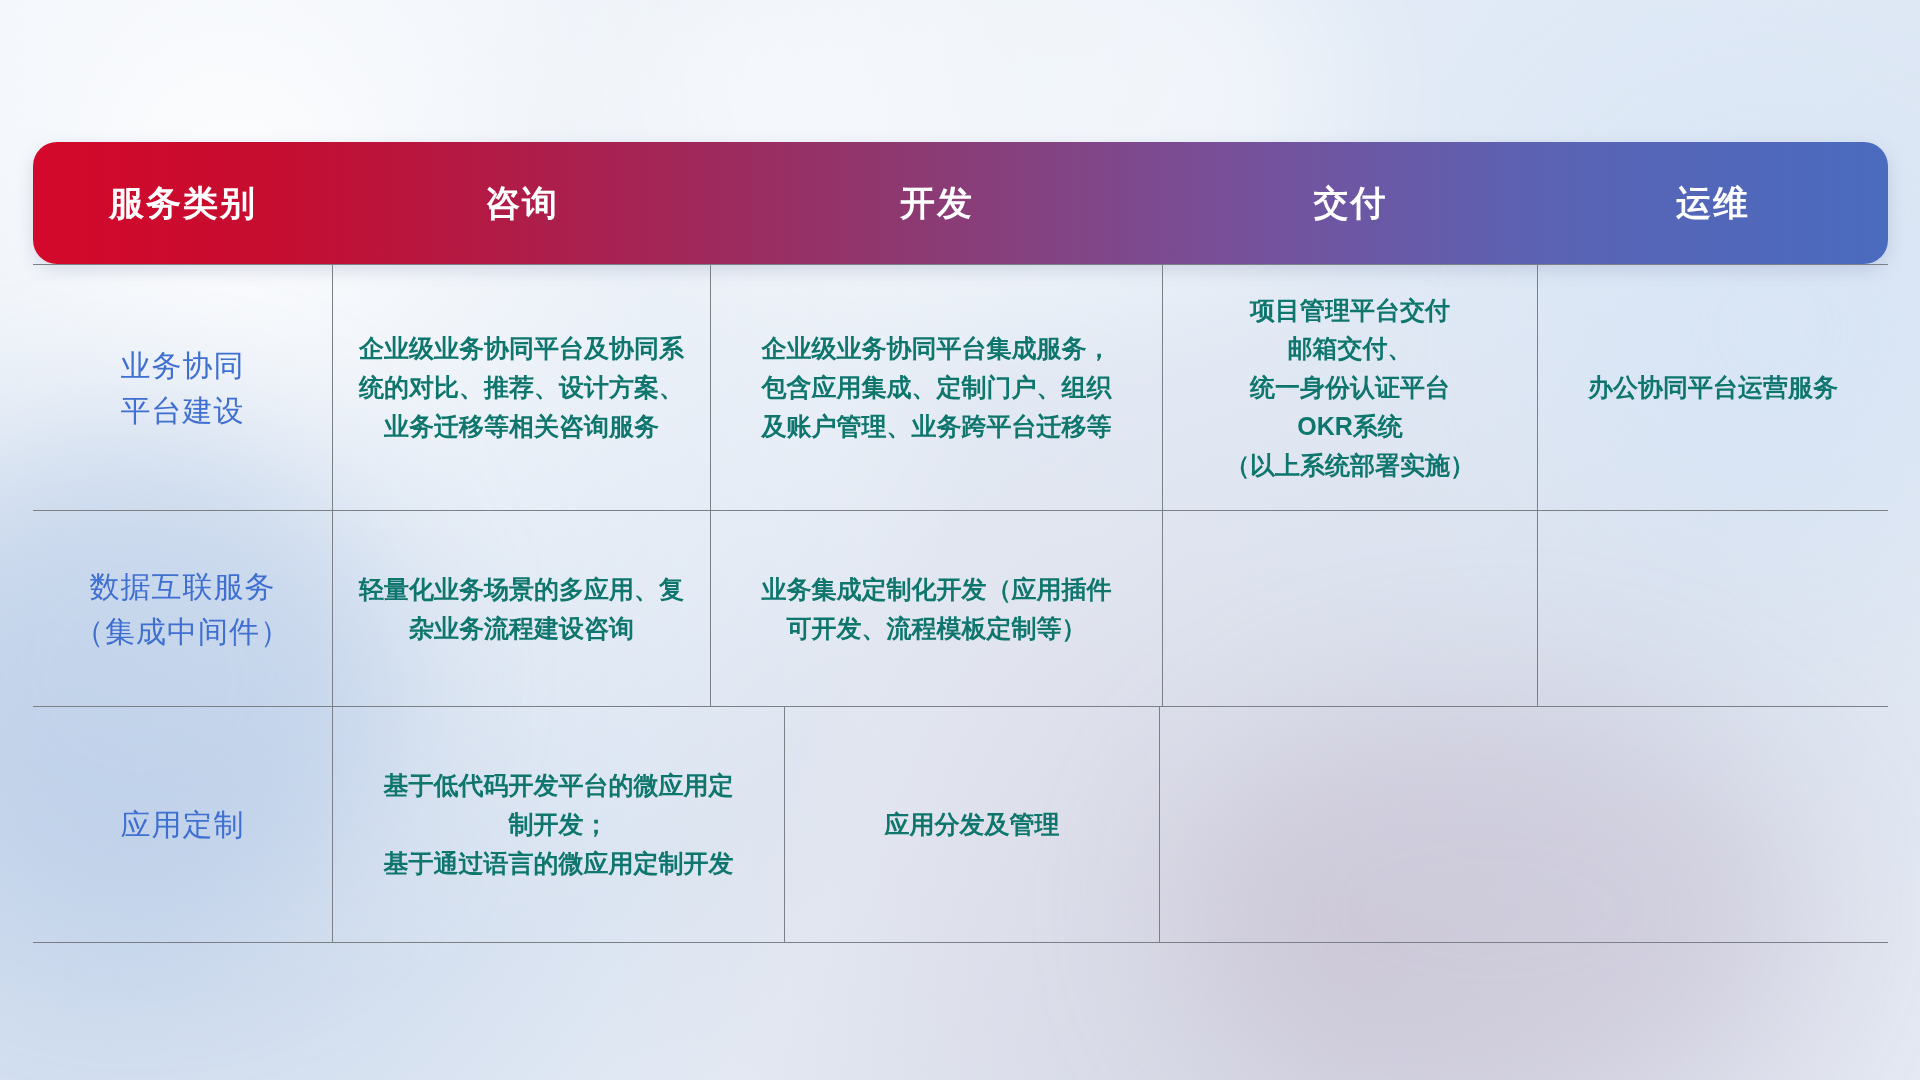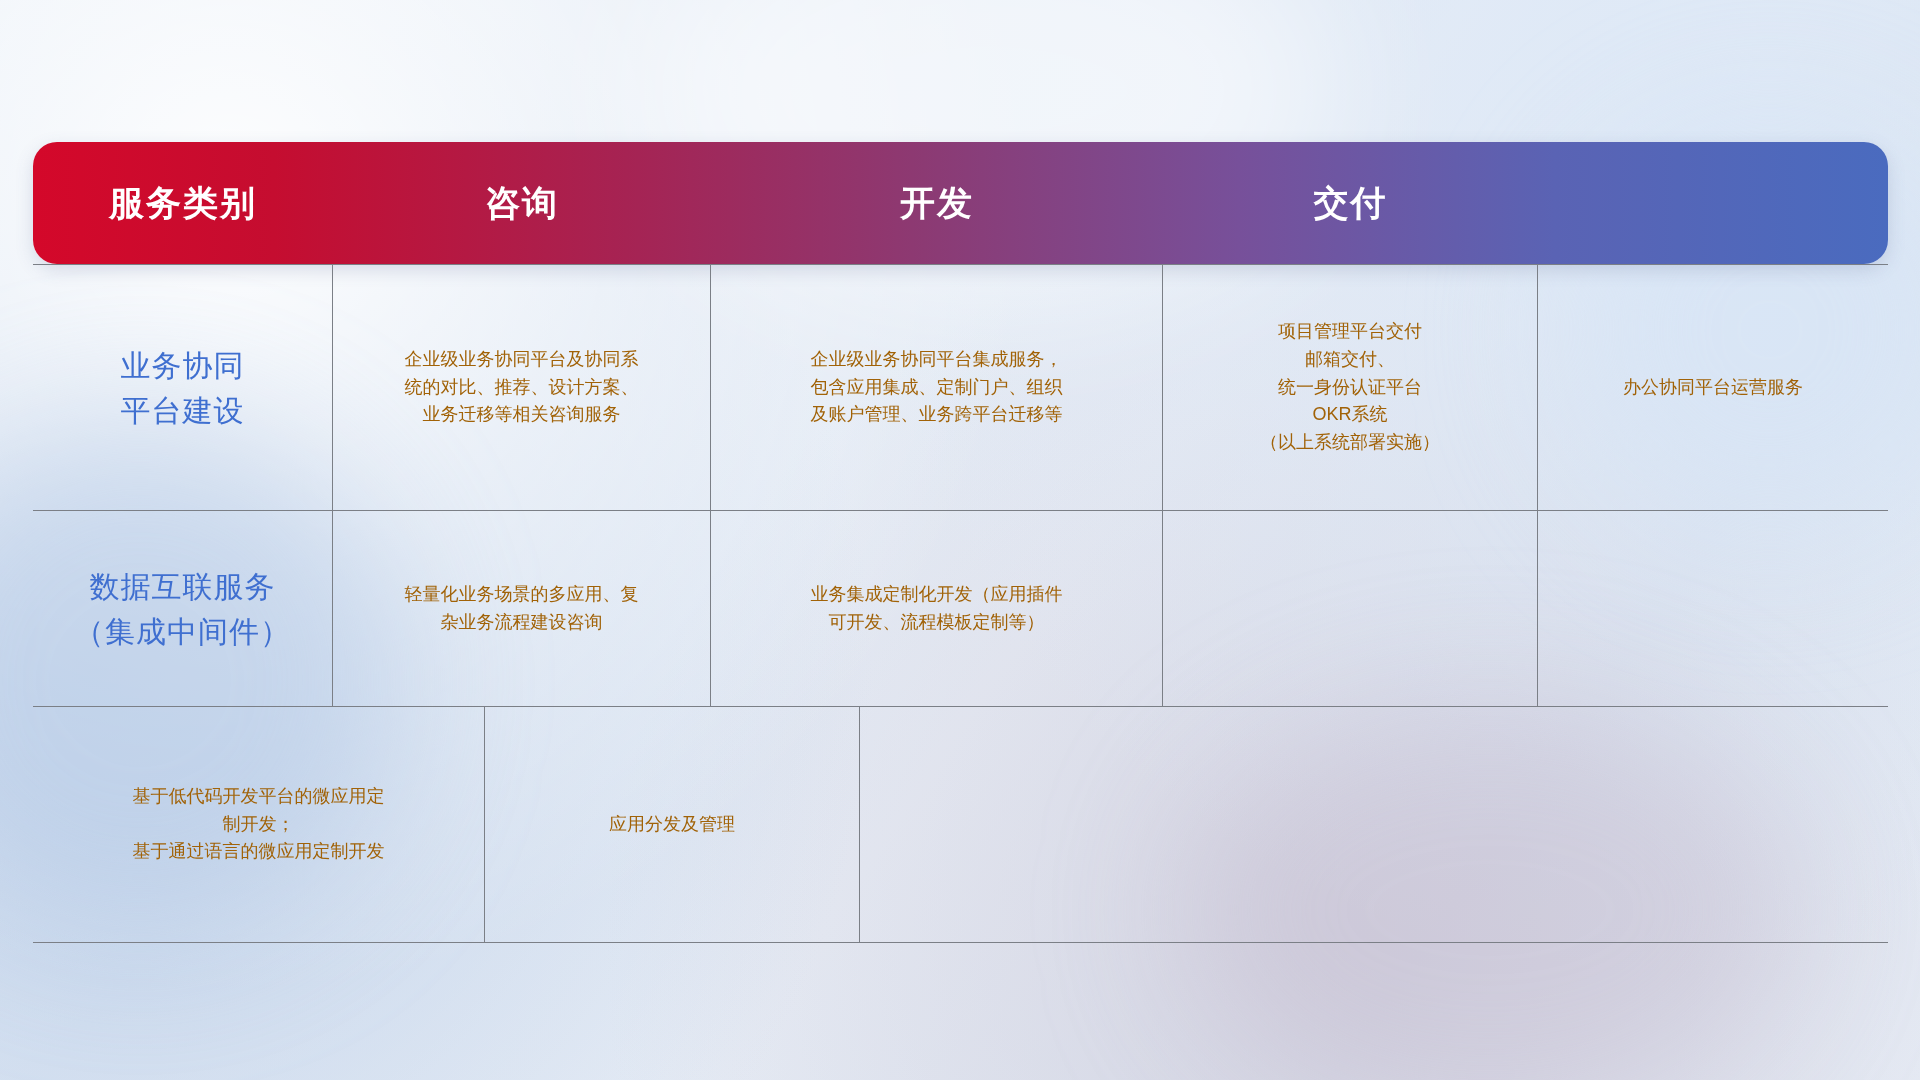--- a/index.html
+++ b/index.html
@@ -82,26 +82,27 @@
     border-bottom: 1px solid #7b7f86;
   }
   .trow:last-child { border-bottom: 1px solid #7b7f86; }
 
   .td {
     box-sizing: border-box;
     display: flex;
     align-items: center;
     justify-content: center;
     padding: 16px 18px;
-    font-size: 18px;
+    font-size: 25px;
     line-height: 1.55;
-    color: #a16207;
+    color: #0f766e;
     text-align: center;
     white-space: pre-line;
     border-right: 1px solid #7b7f86;
+    font-weight: bold;
   }
   .td.first {
     color: #3f6fd0;
     font-weight: normal;
     font-size: 30px;
     letter-spacing: 1px;
     line-height: 1.5;
     border-right: 1px solid #7b7f86;
   }
   .td.last { border-right: 0; }
@@ -126,20 +127,21 @@
 <div class="bg-blob blob-d"></div>
 
 <div class="stage">
   <div class="table-wrap">
 
     <div class="thead">
       <div class="th c0">服务类别</div>
       <div class="th c1">咨询</div>
       <div class="th c2">开发</div>
       <div class="th c3">交付</div>
+      <div class="th c4">运维</div>
     </div>
 
     <div class="tbody">
       <div class="tbody-top"></div>
 
       <div class="trow r0">
         <div class="td first c0">业务协同
 平台建设</div>
         <div class="td c1">企业级业务协同平台及协同系
 统的对比、推荐、设计方案、
@@ -160,20 +162,21 @@
 （集成中间件）</div>
         <div class="td c1">轻量化业务场景的多应用、复
 杂业务流程建设咨询</div>
         <div class="td c2">业务集成定制化开发（应用插件
 可开发、流程模板定制等）</div>
         <div class="td c3"></div>
         <div class="td c4 last"></div>
       </div>
 
       <div class="trow r2">
+        <div class="td first c0">应用定制</div>
         <div class="td c2">基于低代码开发平台的微应用定
 制开发；
 基于通过语言的微应用定制开发</div>
         <div class="td c3">应用分发及管理</div>
         <div class="td c4 last"></div>
       </div>
     </div>
 
   </div>
 </div>

